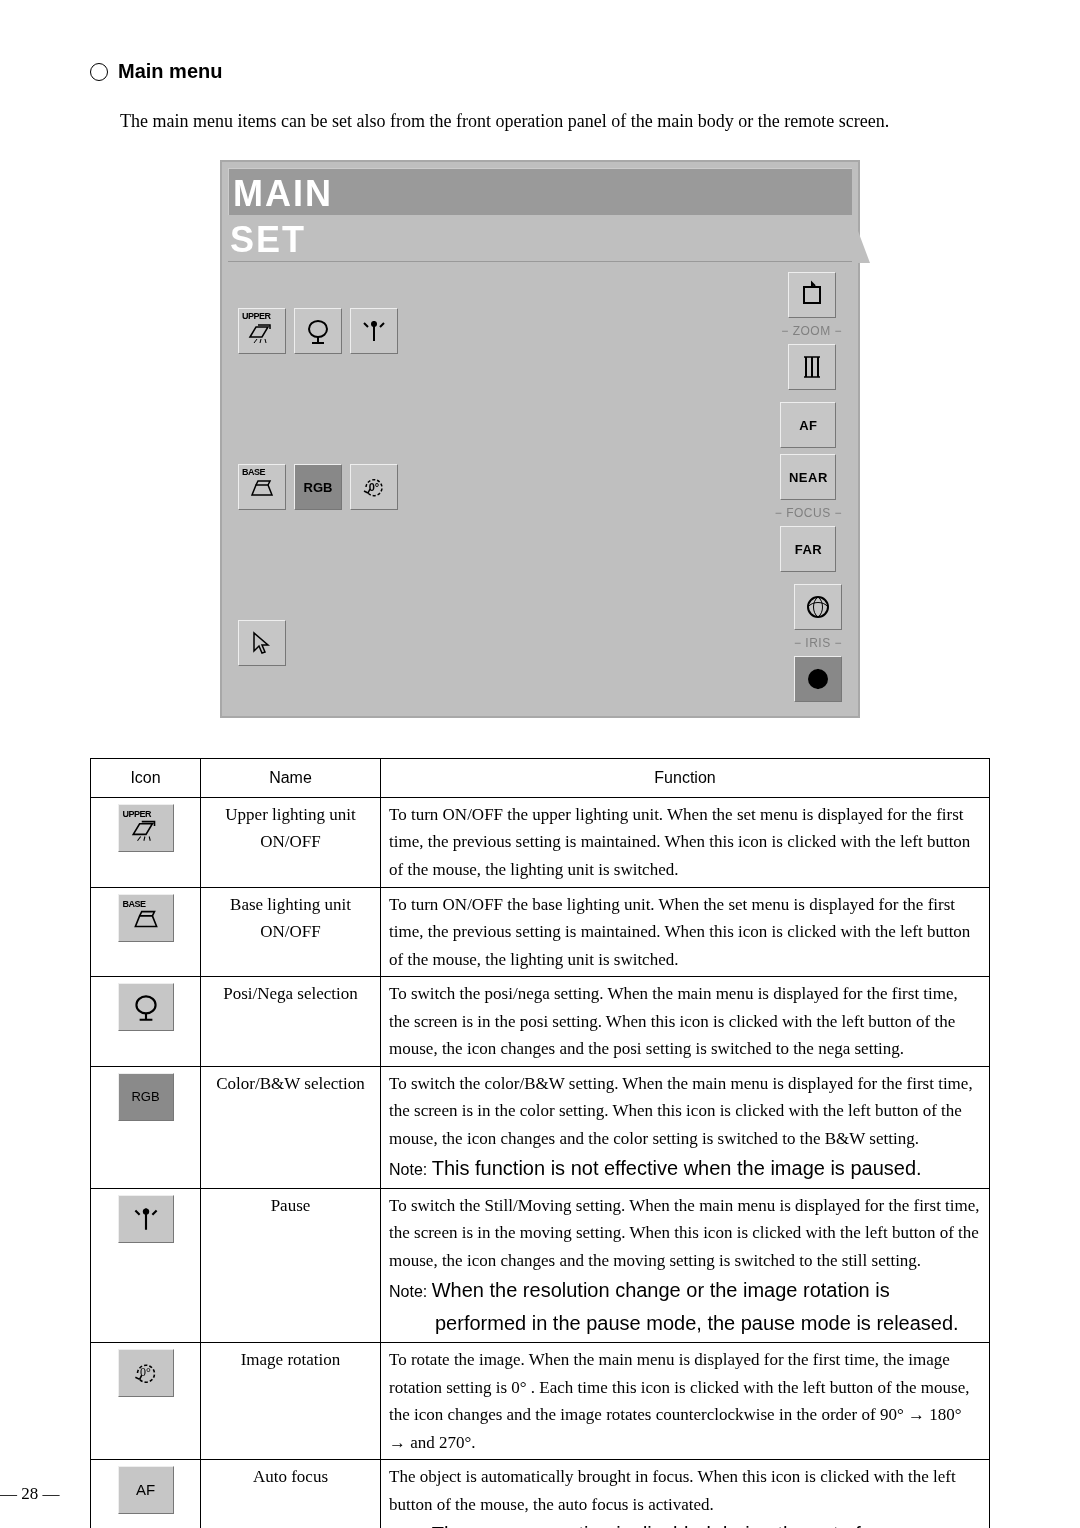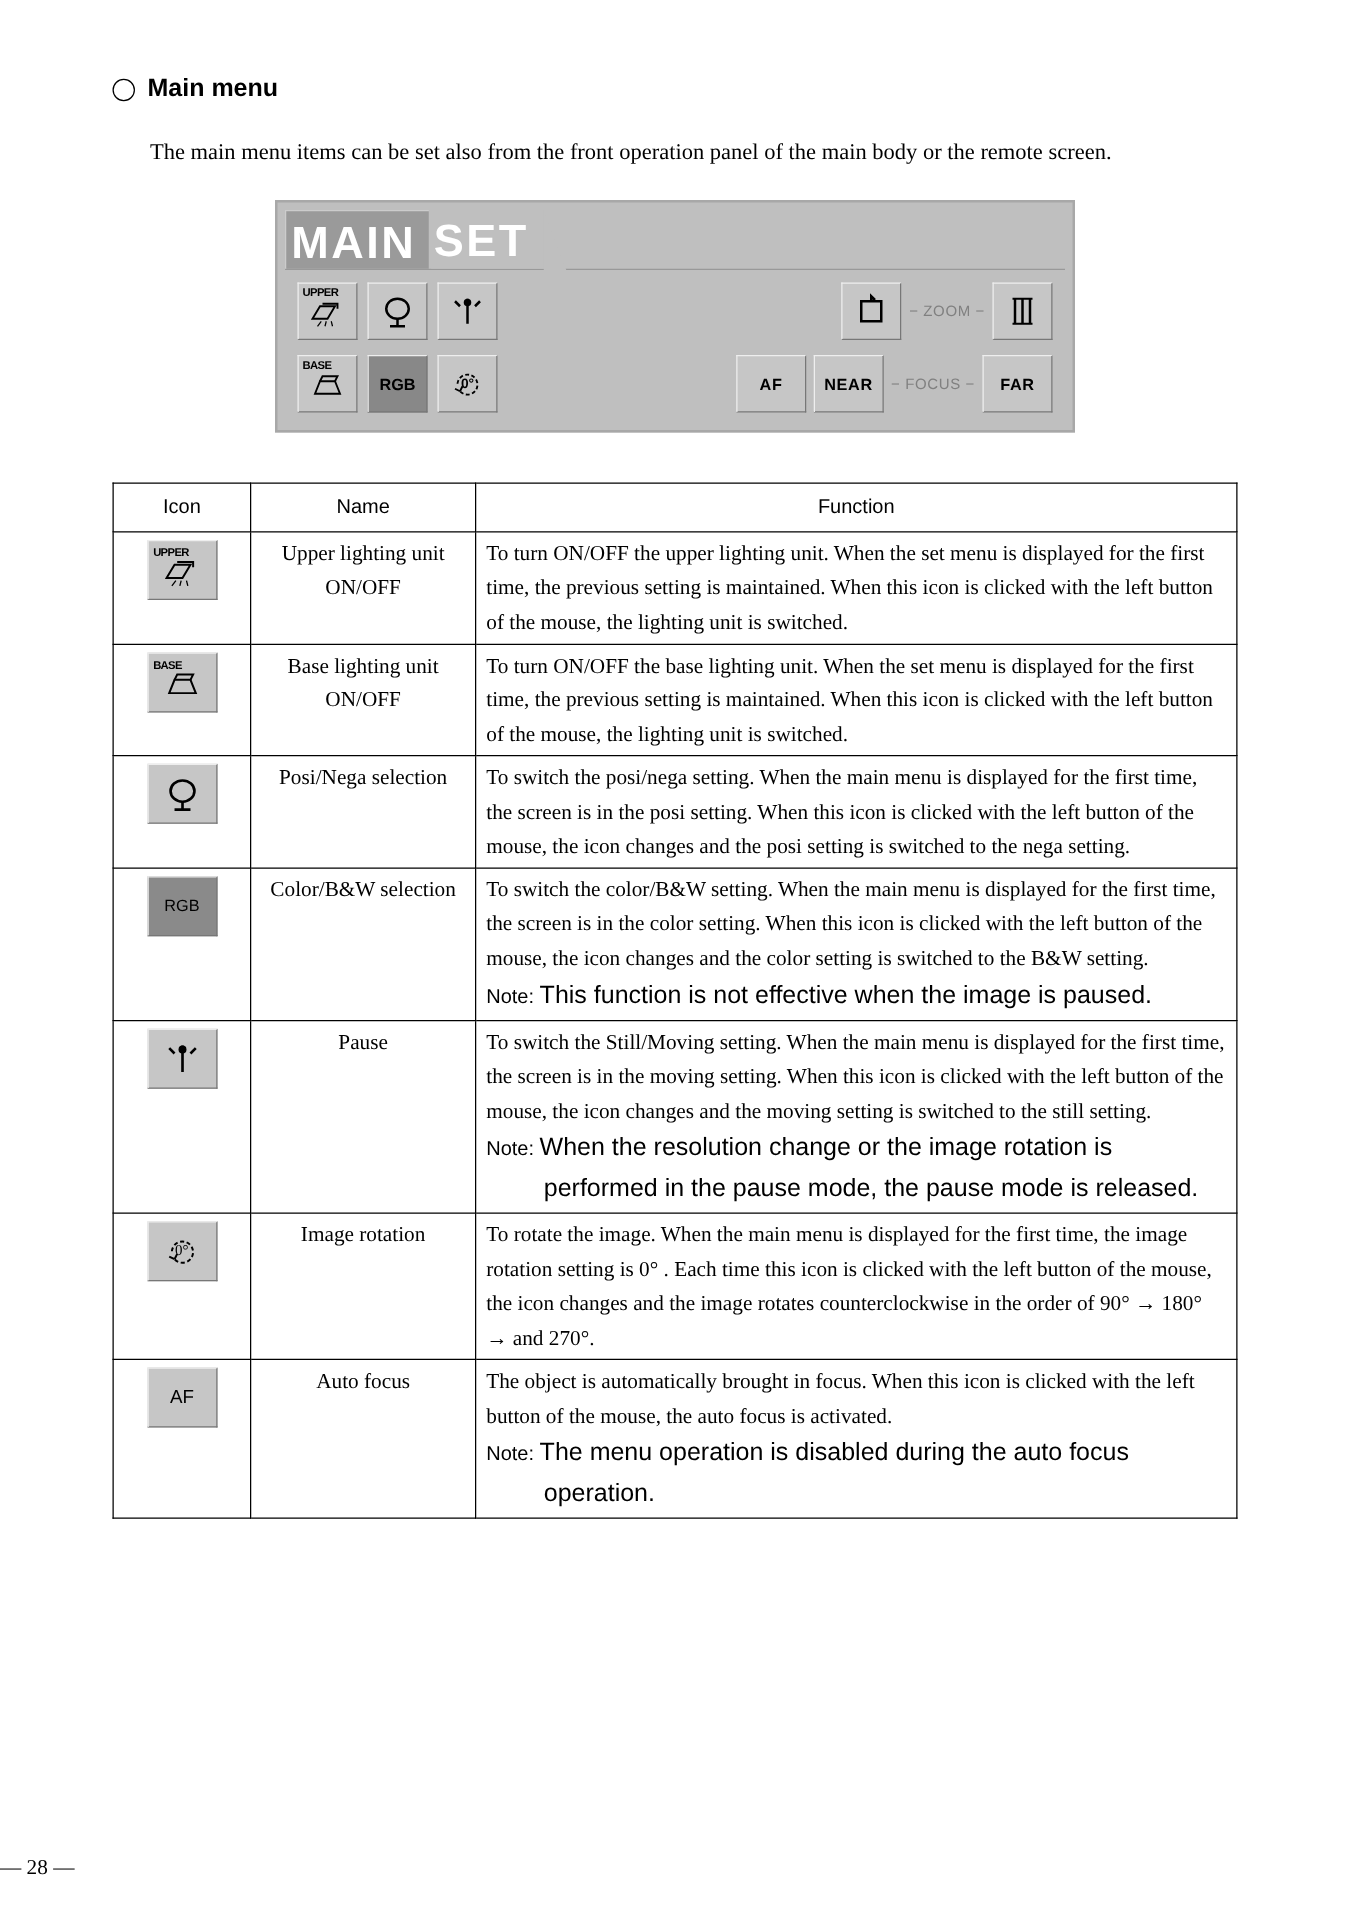--- a/index.html
+++ b/index.html
@@ -37,21 +37,21 @@
 
   
   .panel {
     width: 640px;
     margin: 0 auto 40px auto;
     background: #bfbfbf;
     border: 2px solid #a8a8a8;
     padding: 6px;
     font-family: Arial, sans-serif;
   }
-  .tab-row { display: flex; }
+  .tab-row { display: flex; flex-direction: column; }
   .tab {
     font-family: Arial, sans-serif;
     font-weight: bold;
     font-size: 36px;
     color: #fff;
     letter-spacing: 2px;
     padding: 4px 12px 0 4px;
     position: relative;
   }
   .tab-main {
@@ -73,21 +73,21 @@
   }
   .panel-body {
     border-top: 1px solid #999;
     padding: 10px 10px 8px 10px;
     display: flex;
     flex-direction: column;
     gap: 12px;
   }
   .panel-row { display: flex; align-items: center; gap: 10px; }
   .panel-left { display: flex; gap: 8px; align-items: center; }
-  .panel-right { margin-left: auto; display: flex; gap: 6px; align-items: center; }
+  .panel-right { margin-left: auto; display: flex; gap: 6px; align-items: center; flex-direction: column; }
 
   .pbtn {
     width: 48px;
     height: 46px;
     background: #c6c6c6;
     border-top: 1.5px solid #eee;
     border-left: 1.5px solid #eee;
     border-right: 1.5px solid #777;
     border-bottom: 1.5px solid #777;
     display: flex;
@@ -293,20 +293,42 @@
         <div class="pbtn wide">
           <span>NEAR</span>
         </div>
         <span class="plabel">− <span>FOCUS</span> −</span>
         <div class="pbtn wide">
           <span>FAR</span>
         </div>
       </div>
     </div>
 
+    <div class="panel-row">
+      <div class="panel-left">
+        <div class="pbtn">
+          <svg>
+              <use href="#ic-cursor"></use>
+            </svg>
+        </div>
+      </div>
+      <div class="panel-right">
+        <div class="pbtn">
+          <svg>
+              <use href="#ic-irisopen"></use>
+            </svg>
+        </div>
+        <span class="plabel">− <span>IRIS</span> −</span>
+        <div class="pbtn dark">
+          <svg>
+              <use href="#ic-irisclose"></use>
+            </svg>
+        </div>
+      </div>
+    </div>
   </div>
 </div>
 
 <table>
   <thead>
     <tr>
       <th>Icon</th>
       <th>Name</th>
       <th>Function</th>
     </tr>

